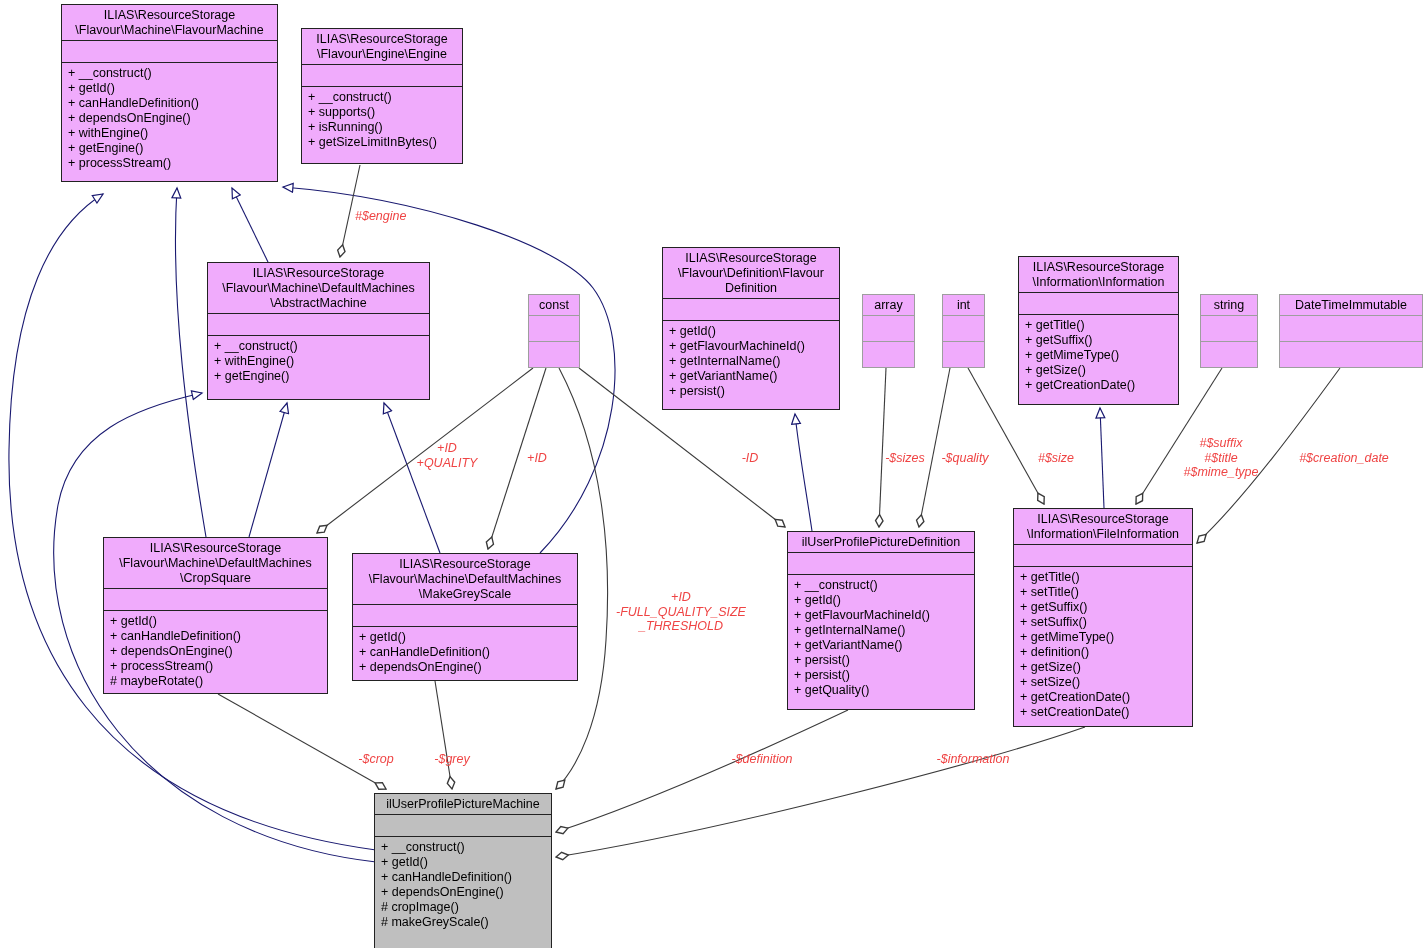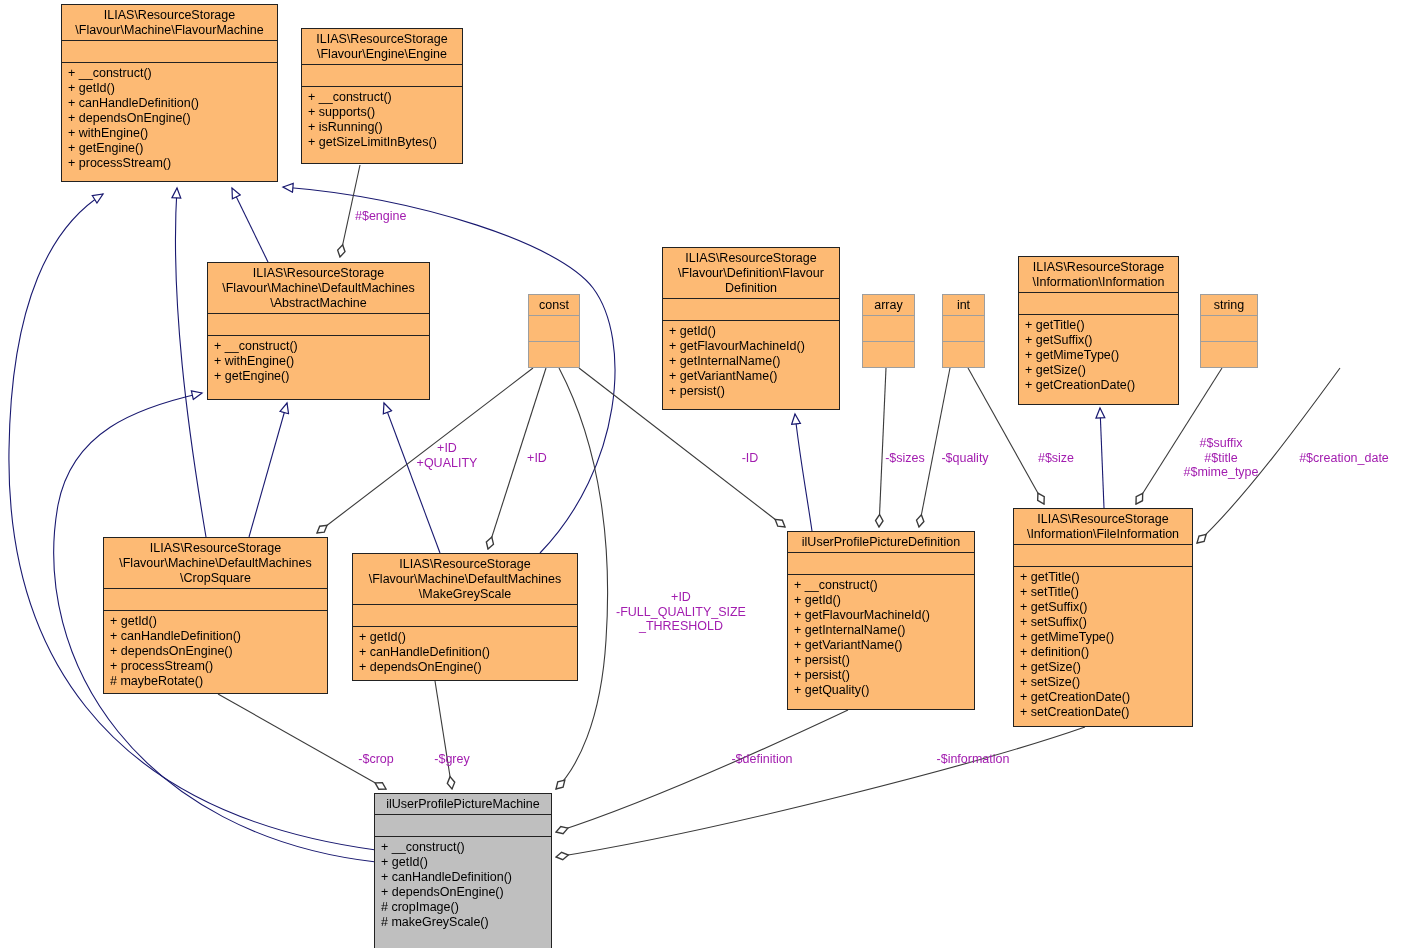--- a/index.html
+++ b/index.html
@@ -6,39 +6,39 @@
   #canvas{
     position:relative;width:1426px;height:948px;background:#ffffff;overflow:hidden;
     font-family:"Liberation Sans","DejaVu Sans",sans-serif;color:#000;
   }
   #edges{position:absolute;left:0;top:0;width:1426px;height:948px;}
   .edge-i{fill:none;stroke:var(--inherit,#191970);stroke-width:1.1px;}
   .edge-m{fill:none;stroke:var(--member,#3a3a3a);stroke-width:1.1px;}
   .tri-head{fill:#ffffff;stroke:var(--inherit,#191970);stroke-width:1.1;}
   .dia-head{fill:#ffffff;stroke:var(--member,#3a3a3a);stroke-width:1.1;}
   .class-box{
-    position:absolute;background:#fdba74;border:1.2px solid #222222;
+    position:absolute;background:#f0abfc;border:1.2px solid #222222;
     display:flex;flex-direction:column;box-sizing:border-box;
     font-size:12.5px;line-height:15px;
   }
   .box-title{
     text-align:center;padding:3px 4px 2px 4px;border-bottom:1.2px solid #222222;
     white-space:pre-line;flex:none;
   }
   .box-attrs{height:21px;border-bottom:1.2px solid #222222;flex:none;}
   .box-methods{padding:3px 4px 3px 6px;flex:1;text-align:left;}
   .method-line{white-space:pre;}
   .external{border-color:#9e9e9e;}
   .external .box-title{border-color:#9e9e9e;}
   .external .box-attrs{border-color:#9e9e9e;height:25px;}
   .external .box-ops{flex:1;}
   .highlight{background:var(--highlight,#bfbfbf);}
   .edge-label{
     position:absolute;font-size:12.5px;line-height:14.5px;white-space:pre;
-    color:#a21caf;text-align:center;transform:translateX(-50%);
+    color:#ef4444;text-align:center;transform:translateX(-50%);font-style:italic;
   }
   .edge-label.left-anchor{transform:none;text-align:left;}
 </style>
 </head>
 <body>
 
 <div id="canvas">
 
   <svg id="edges" viewBox="0 0 1426 948" xmlns="http://www.w3.org/2000/svg">
     <defs>
@@ -224,20 +224,25 @@
     <div class="box-attrs"></div>
     <div class="box-ops"></div>
   </div>
   <div class="class-box external" style="left:942px;top:294px;width:43px;height:74px;">
     <div class="box-title">int</div>
     <div class="box-attrs"></div>
     <div class="box-ops"></div>
   </div>
   <div class="class-box external" style="left:1200px;top:294px;width:58px;height:74px;">
     <div class="box-title">string</div>
+    <div class="box-attrs"></div>
+    <div class="box-ops"></div>
+  </div>
+  <div class="class-box external" style="left:1279px;top:294px;width:144px;height:74px;">
+    <div class="box-title">DateTimeImmutable</div>
     <div class="box-attrs"></div>
     <div class="box-ops"></div>
   </div>
 
   <div class="edge-label left-anchor" style="left:355px;top:209px;">#$engine</div>
   <div class="edge-label" style="left:447px;top:441px;">+ID
 +QUALITY</div>
   <div class="edge-label" style="left:537px;top:451px;">+ID</div>
   <div class="edge-label" style="left:750px;top:451px;">-ID</div>
   <div class="edge-label" style="left:681px;top:590px;">+ID

